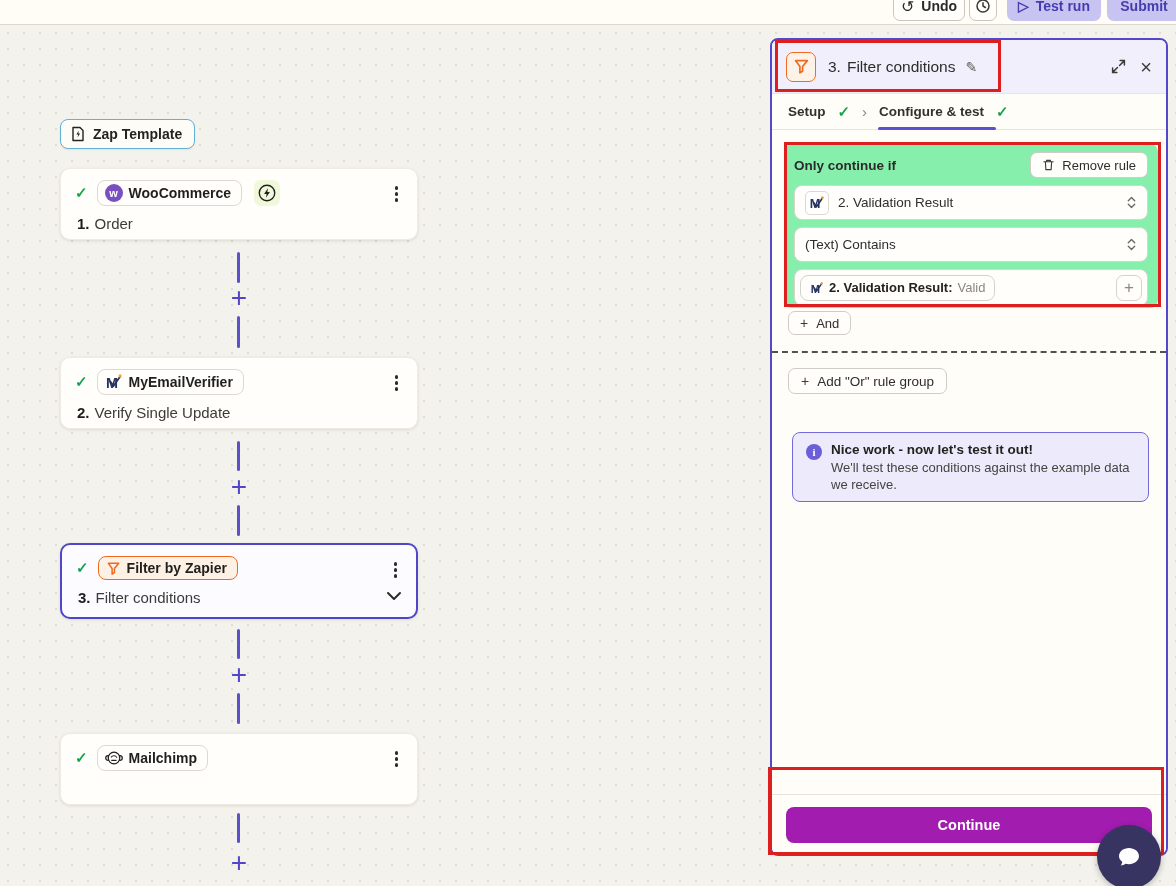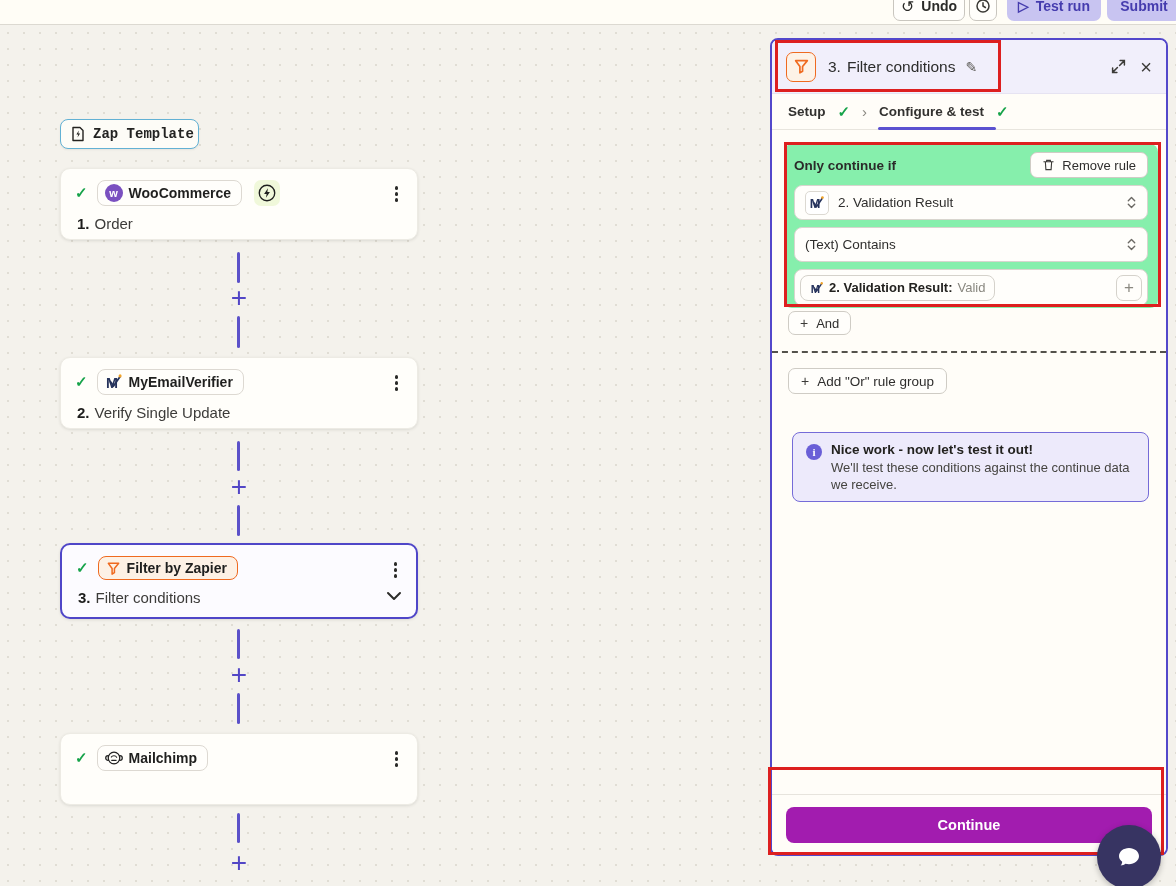--- a/index.html
+++ b/index.html
@@ -14,23 +14,23 @@
   .tb-testrun { left:1007px; width:94px; background:#c8c4f1; color:#453cae; }
   .tb-submit { left:1107px; width:74px; background:#c8c4f1; color:#453cae; }
   .undo-glyph { font-size:16px; font-weight:400; }
 
   
   .canvas { position:absolute; left:0; top:25px; width:1176px; height:861px;
     background-color:#f4f2ec;
     background-image:radial-gradient(#e0ddd4 1.3px, transparent 1.4px);
     background-size:16px 16px; }
 
-  .zap-template { position:absolute; left:60px; top:94px; height:30px; padding:0 4px 0 9px; display:flex; align-items:center; gap:7px;
+  .zap-template { position:absolute; left:60px; top:94px; height:30px; padding:0 12px 0 9px; display:flex; align-items:center; gap:7px;
     background:#fdfcf7; border:1.5px solid #62b1d4; border-radius:8px; font-size:14px; font-weight:700; color:#232322; cursor:pointer;
-    box-shadow:0 1px 2px rgba(60,60,50,.08);font-family:Liberation Mono, monospace; }
+    box-shadow:0 1px 2px rgba(60,60,50,.08); }
 
   .step-card { position:absolute; left:60px; width:358px; height:72px; background:#fffefa; border:1px solid #edebe4; border-radius:10px;
     box-shadow:0 1px 3px rgba(50,50,40,.12); padding:11px 14px; cursor:pointer; }
   .step-card.selected { border:2.5px solid #4f46c8; background:#fcfbff; height:76px; }
   .card-row1 { display:flex; align-items:center; gap:9px; }
   .check { color:#16a34a; font-size:15px; font-weight:700; }
   .pill { display:inline-flex; align-items:center; gap:6px; padding:3px 10px 3px 7px; background:#fffefb; border:1px solid #ddd9d2; border-radius:8px;
     font-size:14px; font-weight:700; color:#1f1f1e; }
   .pill.filter-pill { border:1.5px solid #ef6a20; background:#fdf1e5; }
   .bolt-badge { width:26px; height:26px; margin-left:3px; background:#f0f8da; border-radius:7px; display:flex; align-items:center; justify-content:center; }
@@ -335,21 +335,21 @@
     <div class="dashed-sep"></div>
 
     <button class="or-btn">
       <span class="plus-glyph">+</span>
       <span>Add "Or" rule group</span>
     </button>
 
     <div class="notice">
       <span class="notice-icon">i</span>
       <div class="notice-title">Nice work - now let's test it out!</div>
-      <div class="notice-body">We'll test these conditions against the continue data we receive.</div>
+      <div class="notice-body">We'll test these conditions against the example data we receive.</div>
     </div>
 
   </div>
 
   <div class="panel-footer">
     <button class="continue-btn">Continue</button>
   </div>
 </div>
 
 <div class="anno anno-1"></div>

